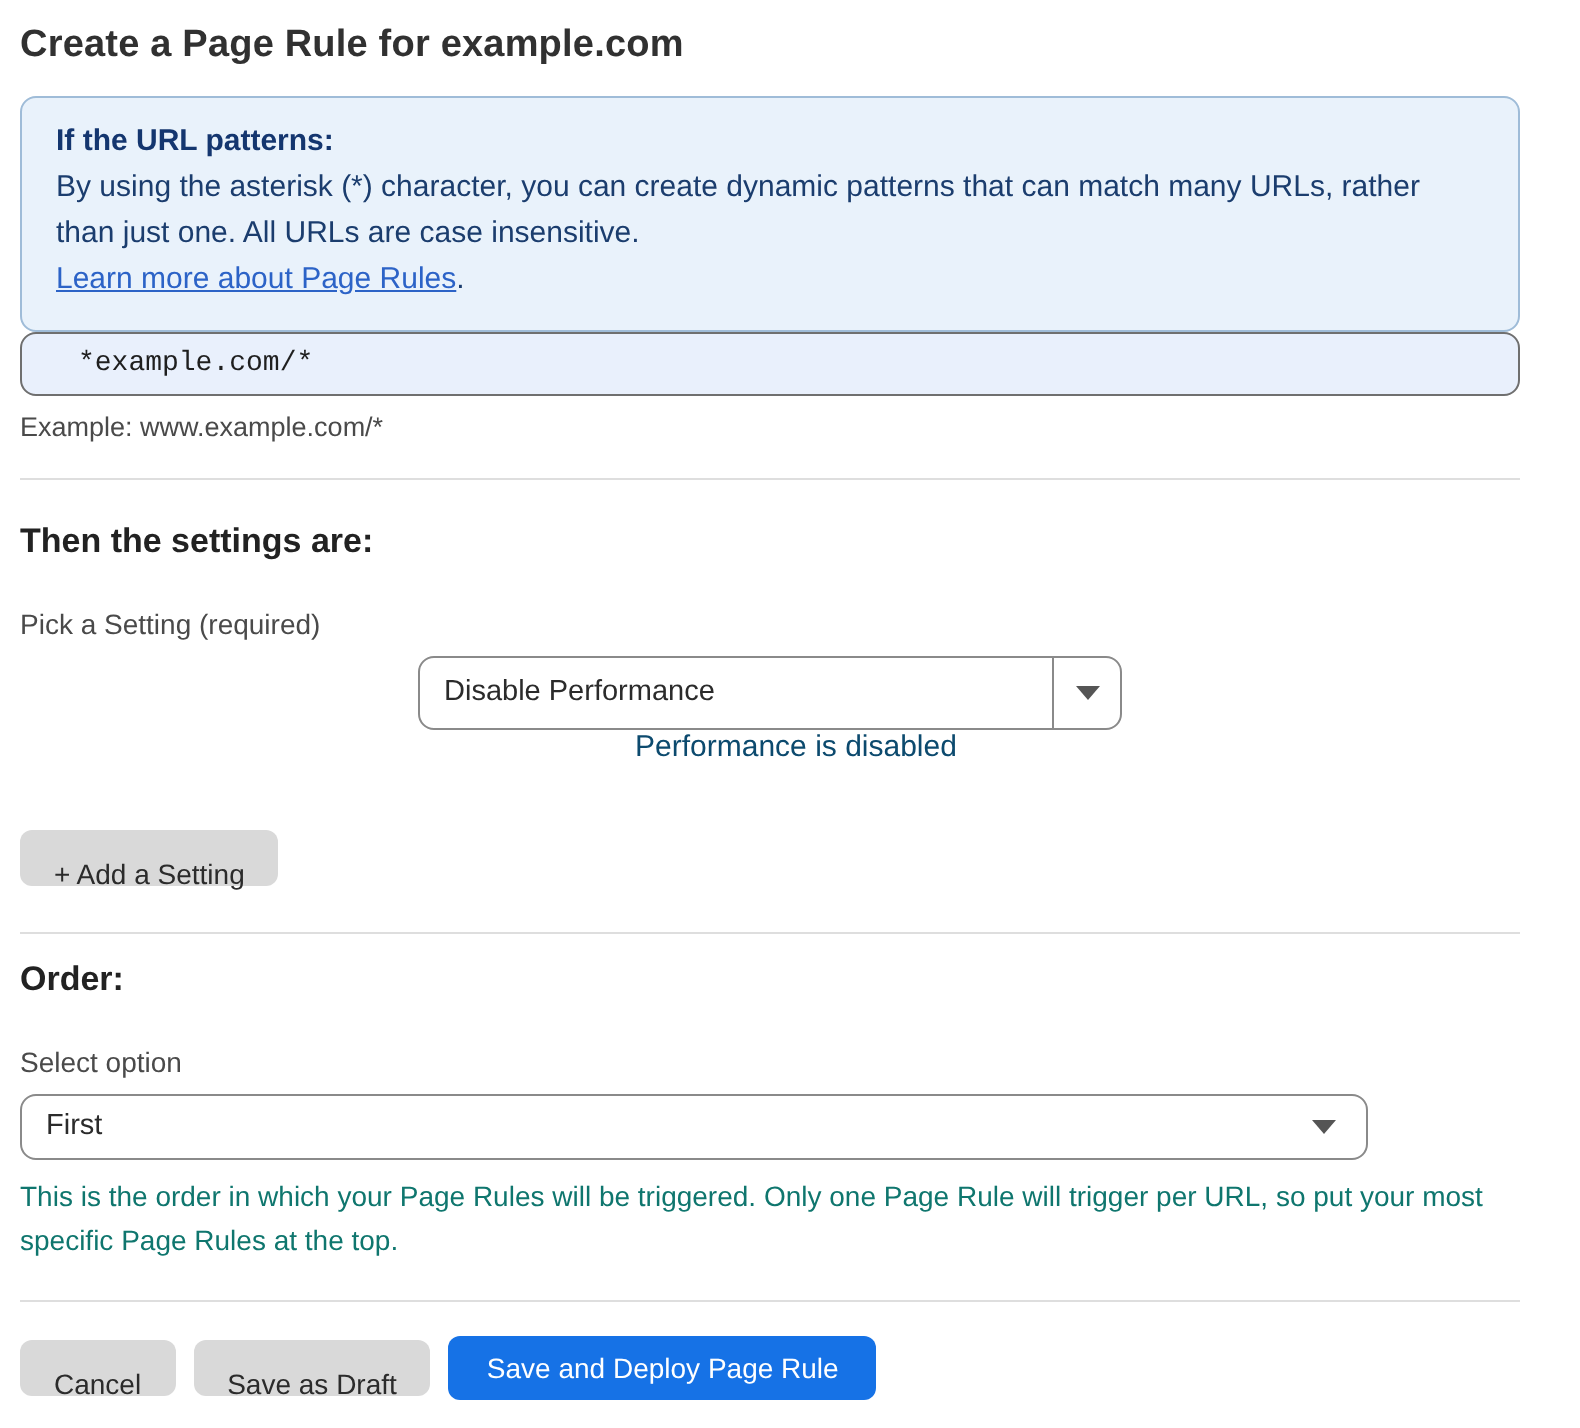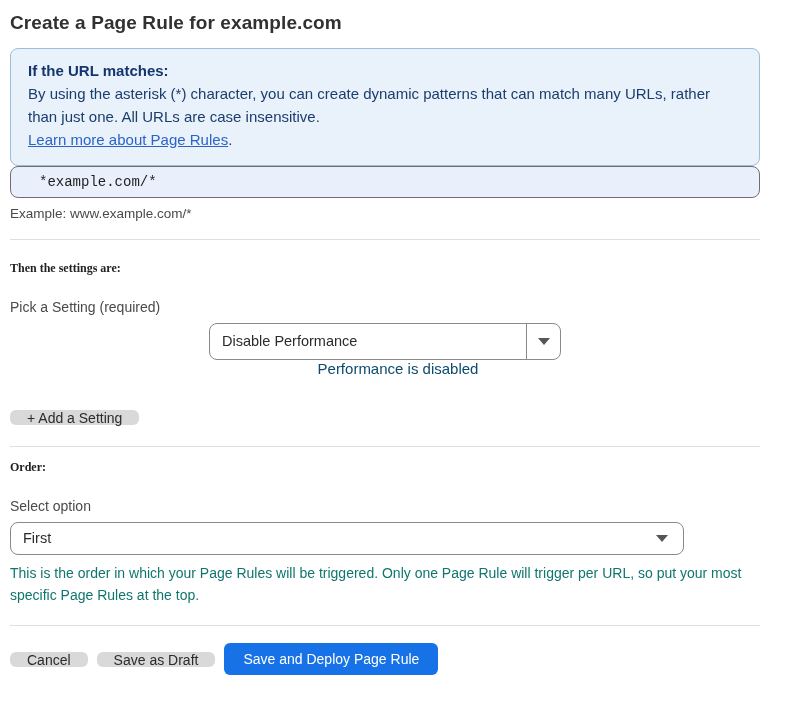--- a/index.html
+++ b/index.html
@@ -76,25 +76,24 @@
     height: 1px;
     background: #dedede;
     width: 750px;
     border: none;
   }
   .divider.d1 { margin-top: 18px; }
   .divider.d2 { margin-top: 19px; }
   .divider.d3 { margin-top: 18px; }
 
   .section-heading {
-    font-size: 12px;
+    font-size: 17px;
     font-weight: 700;
     color: #222;
     margin-top: 21px;
-    font-family: Liberation Serif, serif;
   }
   .section-heading.order { margin-top: 13px; }
 
   .picker-label { margin-top: 23px; }
 
   .setting-row {
     display: flex;
     align-items: center;
     margin-top: 1px;
     flex-direction: column;
@@ -140,21 +139,21 @@
     font-family: "Liberation Sans", "DejaVu Sans", sans-serif;
     border: none;
     cursor: pointer;
   }
   .btn-gray {
     background: #d9d9d9;
     color: #2b2b2b;
     border-radius: 6px;
     font-size: 14px;
     height: 15px;
-    padding: 0 17px;
+    padding: 14px 17px;
   }
   .add-setting-btn { margin-top: 33px; display: inline-block; }
 
   .select-label { margin-top: 23px; margin-bottom: 8px; }
   .select-box {
     width: 674px;
     height: 33px;
     border: 1px solid #8a8a8a;
     border-radius: 8px;
     background: #ffffff;
@@ -199,21 +198,21 @@
 </style>
 </head>
 <body>
 
 <div class="page">
   <div class="content">
 
     <h1 class="page-title">Create a Page Rule for example.com</h1>
 
     <div class="info-box">
-      <div class="info-heading">If the URL matches:</div>
+      <div class="info-heading">If the URL patterns:</div>
       <div class="info-body">By using the asterisk (*) character, you can create dynamic patterns that can match many URLs, rather than just one. All URLs are case insensitive.</div>
       <div class="info-link-line"><span class="info-link">Learn more about Page Rules</span><span class="info-link-suffix">.</span></div>
     </div>
 
     <input class="url-input" type="text" value="*example.com/*" style="">
     <div class="example-text">Example: www.example.com/*</div>
 
     <div class="divider d1"></div>
 
     <div class="section-heading">Then the settings are:</div>

